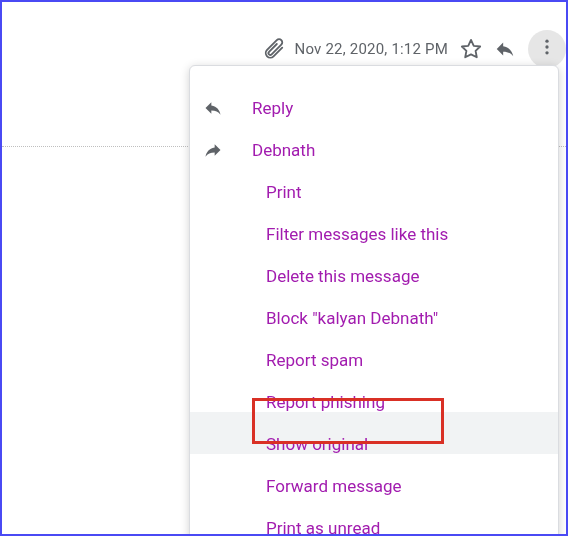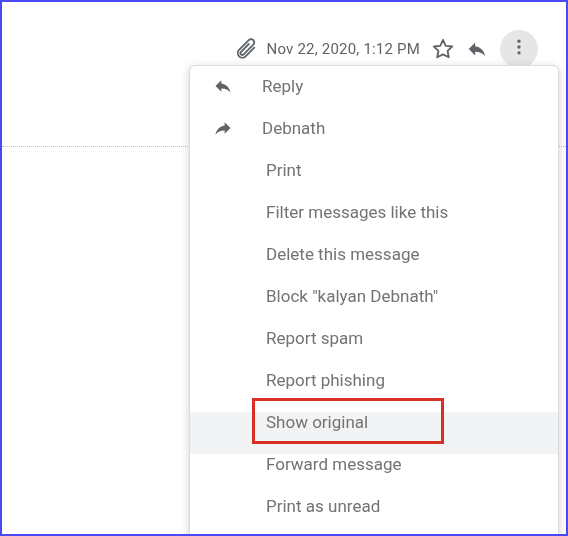--- a/index.html
+++ b/index.html
@@ -8,21 +8,21 @@
     background: #fff;
     border: 2px solid #4a4af4;
     width: 568px;
     height: 536px;
     position: relative;
     overflow: hidden;
   }
   .toolbar {
     position: absolute;
     top: 28px;
-    right: 28px;
+    right: 0;
     display: flex;
     align-items: center;
     gap: 12px;
   }
   .attachment-icon svg { display:block; }
   .timestamp {
     color: #5f6368;
     font-size: 15px;
     letter-spacing: 0.2px;
     margin-left: -2px;
@@ -53,24 +53,24 @@
     width: 370px;
     background: #fff;
     border: 1px solid #dadce0;
     border-radius: 6px;
     box-shadow: 0 2px 10px rgba(0,0,0,0.18);
     padding: 10px 0 14px 0;
   }
   .menu-item {
     height: 42px;
     display: flex;
-    align-items: flex-start;
-    padding: 0 22px 0 22px;
+    align-items: flex-end;
+    padding: 0 22px 0 12px;
     gap: 28px;
-    color: #737373;
+    color: #a21caf;
     font-size: 17px;
     cursor: pointer;
   }
   .menu-item .mi-icon { width: 22px; display:flex; align-items:center; justify-content:center; flex-shrink:0; }
   .menu-item .mi-label { flex: 1; }
   .menu-item.no-icon { padding-left: 76px; }
   .menu-item.highlighted { background: #f1f3f4; }
   .highlight-box {
     position: absolute;
     border: 3px solid #d93025;

